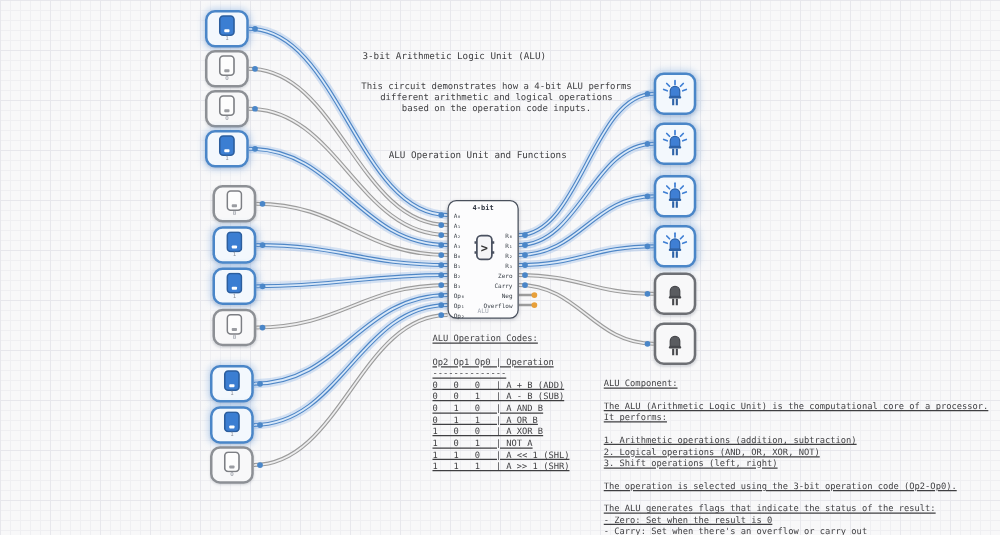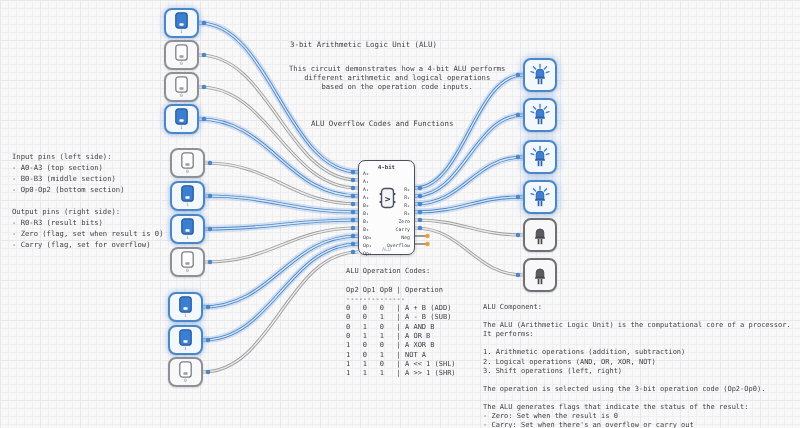--- a/index.html
+++ b/index.html
@@ -10,21 +10,21 @@
       linear-gradient(#e7e7ec 1px,transparent 1px),
       linear-gradient(90deg,#e7e7ec 1px,transparent 1px),
       linear-gradient(#efeff2 1px,transparent 1px),
       linear-gradient(90deg,#efeff2 1px,transparent 1px);
     background-size:40px 40px,40px 40px,8px 8px,8px 8px;
     font-family:"DejaVu Sans Mono","Liberation Mono",monospace;
   }
   #wires{position:absolute;left:0;top:0;width:800px;height:428px;}
   .note{position:absolute;white-space:pre;color:#3f3f42;line-height:9.2px;font-size:7.2px;}
   .note.big{line-height:11px;}
-  .note.small{font-size:7px;line-height:9.3px;}
+  .note.small{font-size:7px;line-height:9.3px;text-decoration:underline;}
   .pin{position:absolute;width:35px;height:30px;border-radius:8px;border:2px solid #8d9095;
        background:#f8f8f9;box-shadow:0 1px 2px rgba(60,70,90,.18);
        display:flex;flex-direction:column;align-items:center;justify-content:center;gap:1px;box-sizing:border-box;}
   .pin.on{border-color:#4a86c8;background:#f3f8fd;box-shadow:0 0 5px 1.5px rgba(110,160,220,.38),0 1px 2px rgba(60,70,90,.15);}
   .pin .val{font-size:4.6px;line-height:4.6px;color:#8a8f98;}
   .led{position:absolute;width:34px;height:34px;border-radius:8px;border:2px solid #6e7075;
        background:#f8f8f9;box-shadow:0 1px 2px rgba(60,70,90,.18);
        display:flex;align-items:center;justify-content:center;box-sizing:border-box;}
   .led.lit{border-color:#4a86c8;background:#f3f8fd;box-shadow:0 0 6px 2px rgba(110,160,220,.40),0 1px 2px rgba(60,70,90,.15);}
   #alu{position:absolute;left:358px;top:160px;width:57px;height:95px;border:1.6px solid #49505c;
@@ -119,34 +119,25 @@
       <path d="M 415 228 C 463.6 228, 474.4 275, 523 275" stroke="#9c9c9c" stroke-width="3.2" fill="none"></path>
       <path d="M 415 228 C 463.6 228, 474.4 275, 523 275" stroke="#ededee" stroke-width="1.4" fill="none"></path>
       <circle cx="420" cy="228" r="2.3" fill="#4a86c8"></circle>
       <circle cx="518" cy="275" r="2.3" fill="#4a86c8"></circle>
       <line x1="415" y1="236" x2="426" y2="236" stroke="#9c9c9c" stroke-width="2"></line>
       <circle cx="427.5" cy="236" r="2.3" fill="#e8a03a"></circle>
       <line x1="415" y1="244" x2="426" y2="244" stroke="#9c9c9c" stroke-width="2"></line>
       <circle cx="427.5" cy="244" r="2.3" fill="#e8a03a"></circle>
     </svg>
 
-  <div class="note big" style="left:12px;top:151px;">Input pins (left side):
-- A0-A3 (top section)
-- B0-B3 (middle section)
-- Op0-Op2 (bottom section)
-
-Output pins (right side):
-- R0-R3 (result bits)
-- Zero (flag, set when result is 0)
-- Carry (flag, set for overflow)</div>
   <div class="note" style="left:290px;top:40px;font-size:7.4px;">3-bit Arithmetic Logic Unit (ALU)</div>
   <div class="note" style="left:289px;top:64px;text-align:center;">This circuit demonstrates how a 4-bit ALU performs
 different arithmetic and logical operations
 based on the operation code inputs.</div>
-  <div class="note" style="left:311px;top:119px;font-size:7.4px;">ALU Overflow Codes and Functions</div>
+  <div class="note" style="left:311px;top:119px;font-size:7.4px;">ALU Operation Unit and Functions</div>
   <div class="note small" style="left:346px;top:267px;">ALU Operation Codes:
 
 Op2 Op1 Op0 | Operation
 --------------
 0   0   0   | A + B (ADD)
 0   0   1   | A - B (SUB)
 0   1   0   | A AND B
 0   1   1   | A OR B
 1   0   0   | A XOR B
 1   0   1   | NOT A

